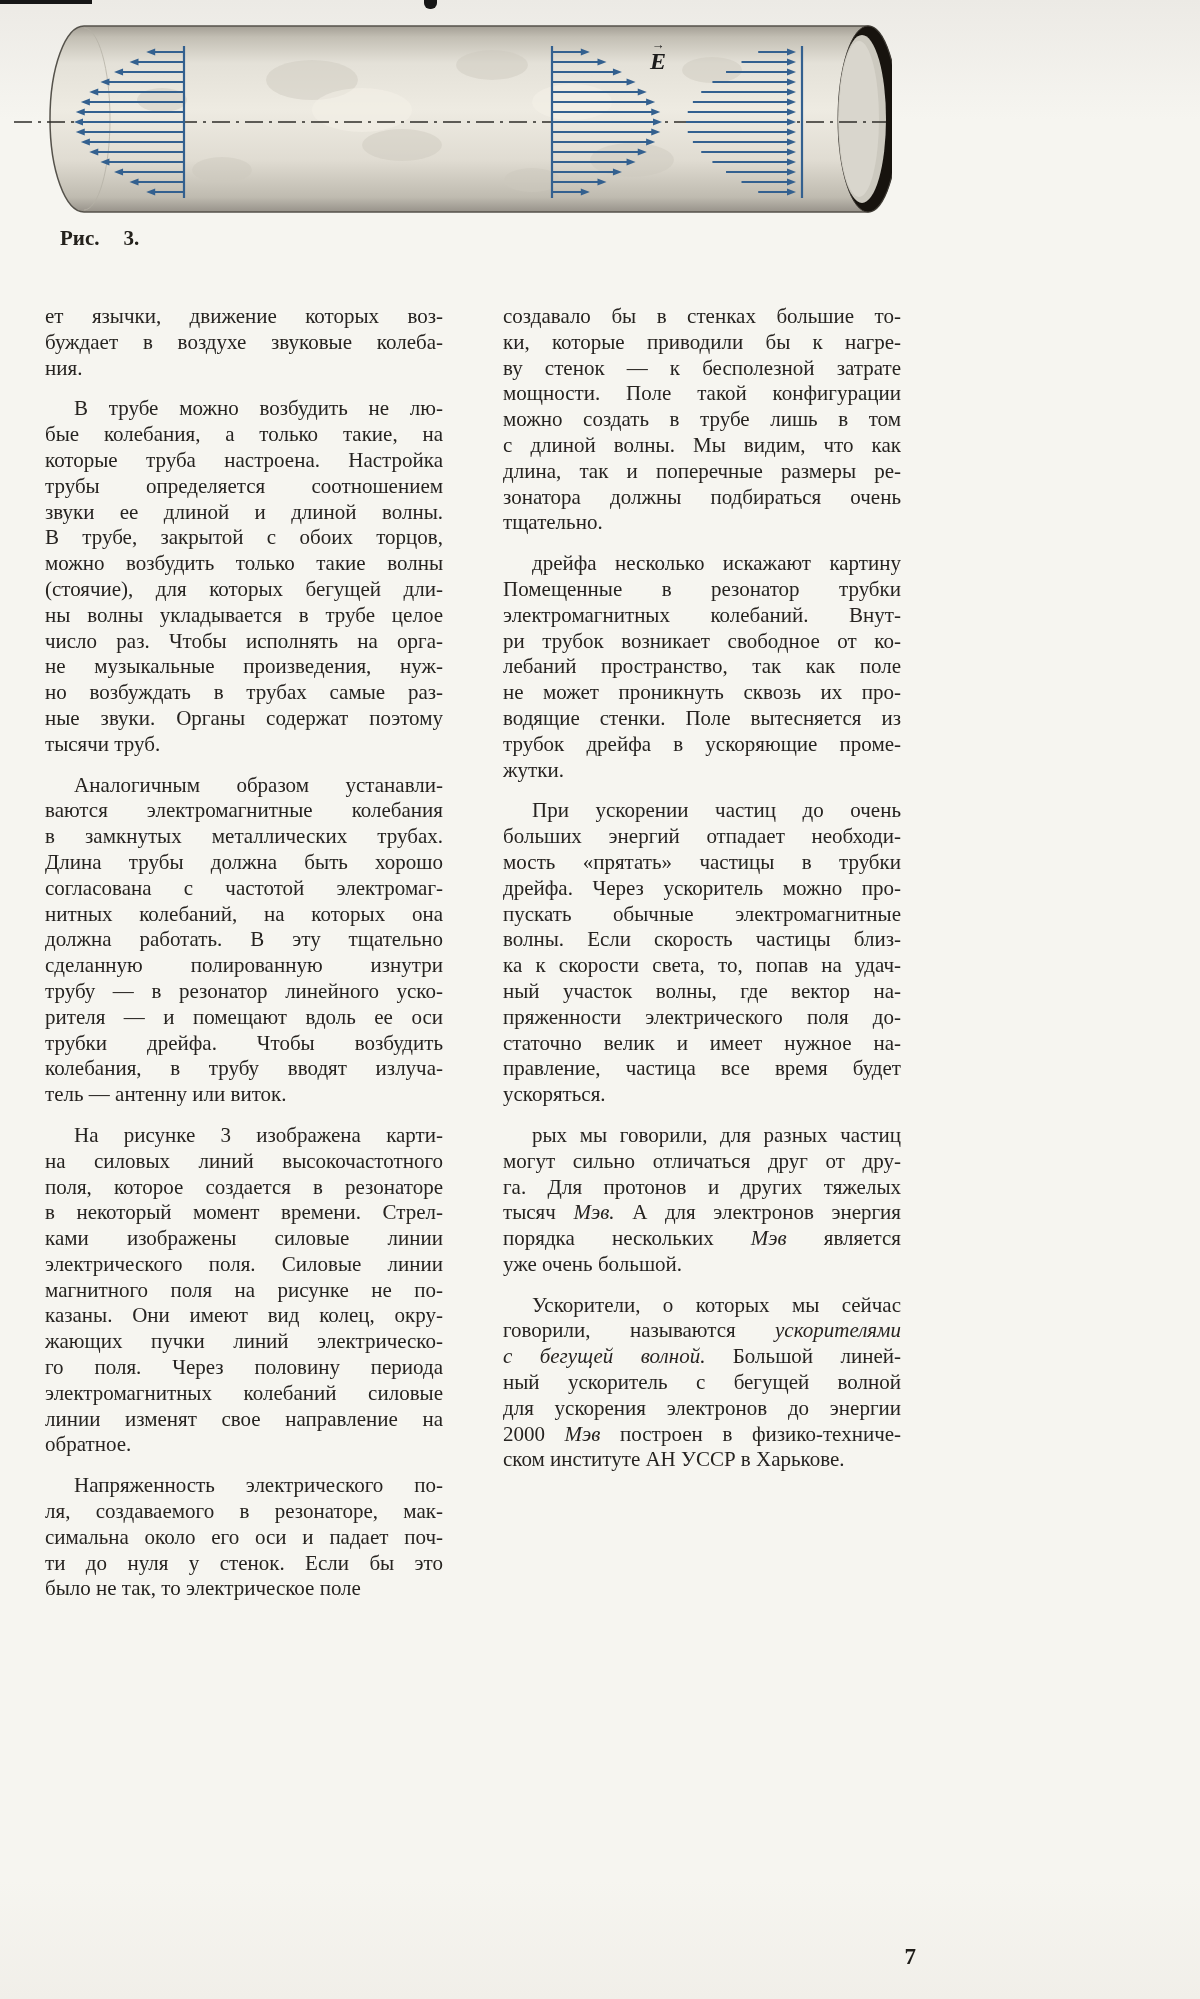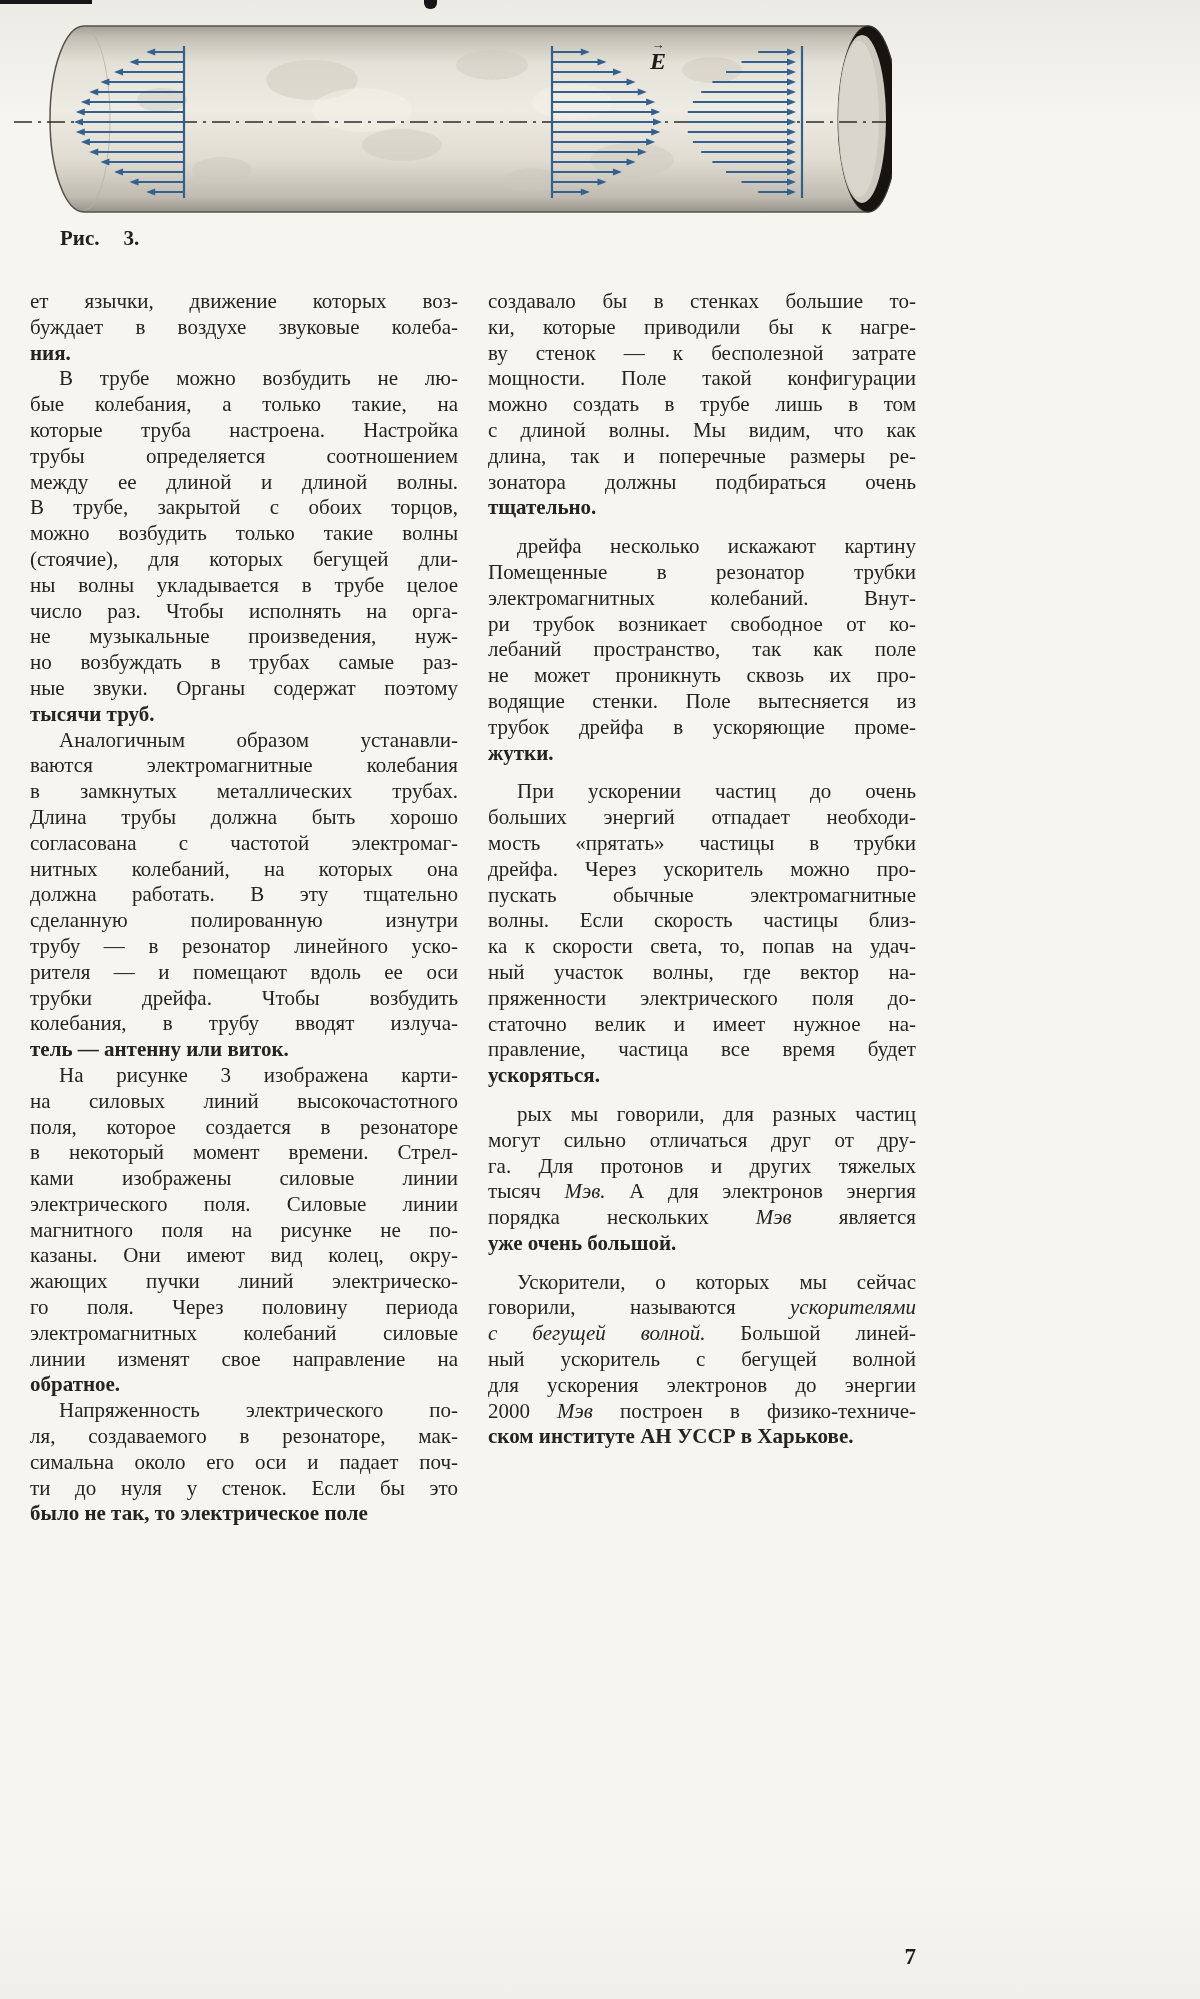--- a/index.html
+++ b/index.html
@@ -24,24 +24,24 @@
 
   .figure-caption { position:absolute; left:36px; top:226px; font-size:21px; font-weight:bold; color:#24211c;margin-left:24px; }
   .cap-num { margin-left:24px; }
 
   .col {
     position:absolute; top:289px; width:428px;
     font-size:21px; line-height:25.8px; color:#262320;
   }
   .col-left  { left:30px; }
   .col-right { left:488px; }
-  .para { margin:0; }
+  .para { margin:15px; }
   .col-right .para + .para { margin-top:13px; }
   .line { text-align:justify; text-align-last:justify; white-space:normal; }
-  .line.last { text-align-last:auto;font-weight:bold; }
+  .line.last { text-align-last:auto; }
   .para.indent .line:first-child { text-indent:29px; }
   .line em { font-style:italic; }
 
   .page-number {
     position:absolute; left:488px; top:1944px; width:428px;
     text-align:right; font-size:23px; font-weight:bold; color:#1f1d19;
   }
 </style>
 </head>
 <body>
@@ -201,21 +201,21 @@
       <div class="para">
         <div class="line"><span>ет язычки, движение которых воз-</span></div>
         <div class="line"><span>буждает в воздухе звуковые колеба-</span></div>
         <div class="line last"><span>ния.</span></div>
       </div>
       <div class="para indent">
         <div class="line"><span>В трубе можно возбудить не лю-</span></div>
         <div class="line"><span>бые колебания, а только такие, на</span></div>
         <div class="line"><span>которые труба настроена. Настройка</span></div>
         <div class="line"><span>трубы определяется соотношением</span></div>
-        <div class="line"><span>между ее длиной и длиной волны.</span></div>
+        <div class="line"><span>звуки ее длиной и длиной волны.</span></div>
         <div class="line"><span>В трубе, закрытой с обоих торцов,</span></div>
         <div class="line"><span>можно возбудить только такие волны</span></div>
         <div class="line"><span>(стоячие), для которых бегущей дли-</span></div>
         <div class="line"><span>ны волны укладывается в трубе целое</span></div>
         <div class="line"><span>число раз. Чтобы исполнять на орга-</span></div>
         <div class="line"><span>не музыкальные произведения, нуж-</span></div>
         <div class="line"><span>но возбуждать в трубах самые раз-</span></div>
         <div class="line"><span>ные звуки. Органы содержат поэтому</span></div>
         <div class="line last"><span>тысячи труб.</span></div>
       </div>

